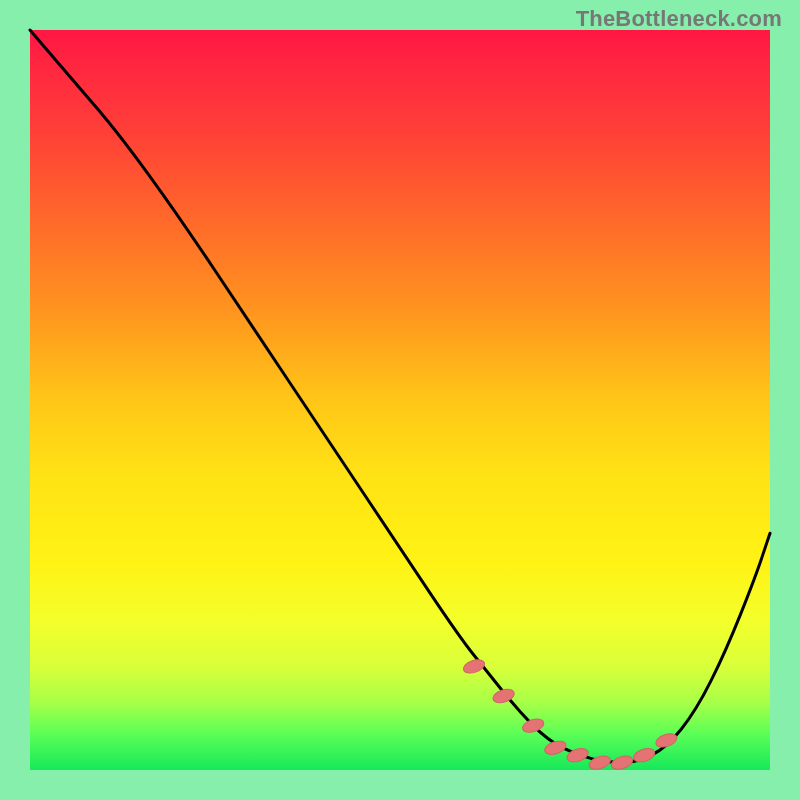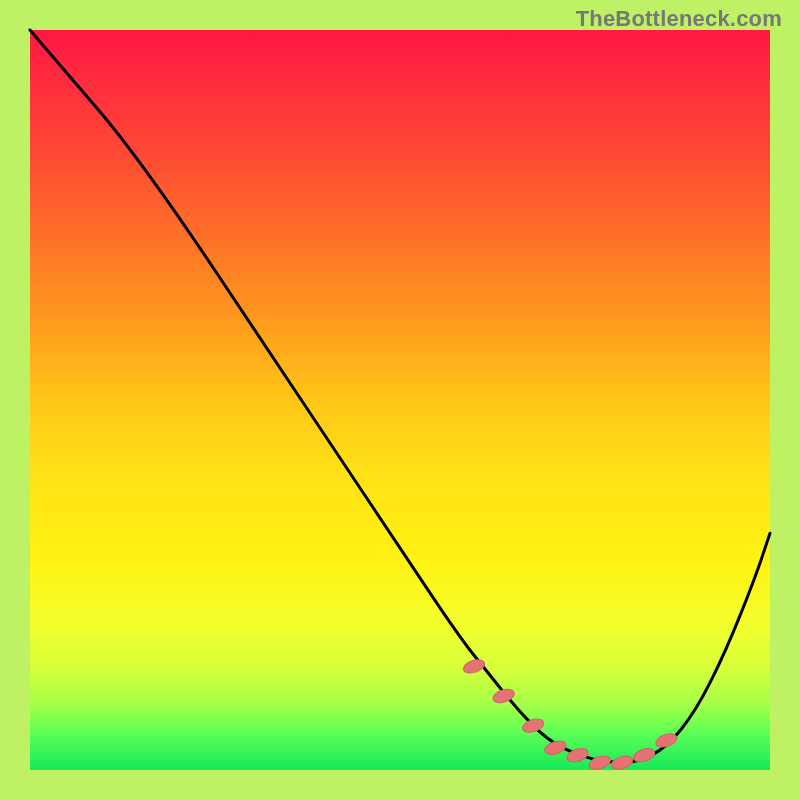--- a/index.html
+++ b/index.html
@@ -10,21 +10,21 @@
     background: #000;
     overflow: hidden;
     font-family: Arial, Helvetica, sans-serif;
   }
   .frame {
     position: absolute;
     top: 0;
     left: 0;
     width: 800px;
     height: 800px;
-    background: #bef264;
+    background: #86efac;
   }
   .plot-area {
     position: absolute;
     top: 30px;
     left: 30px;
     width: 740px;
     height: 740px;
     
     background: linear-gradient(to bottom,
       #ff1744 0%,

